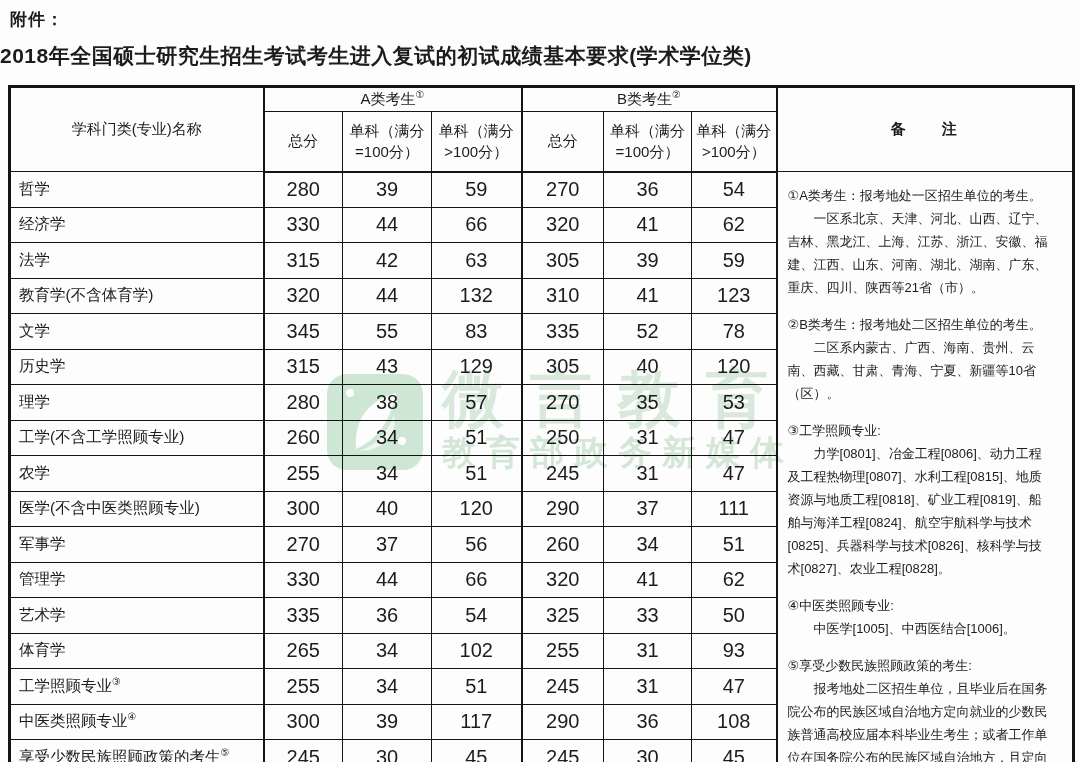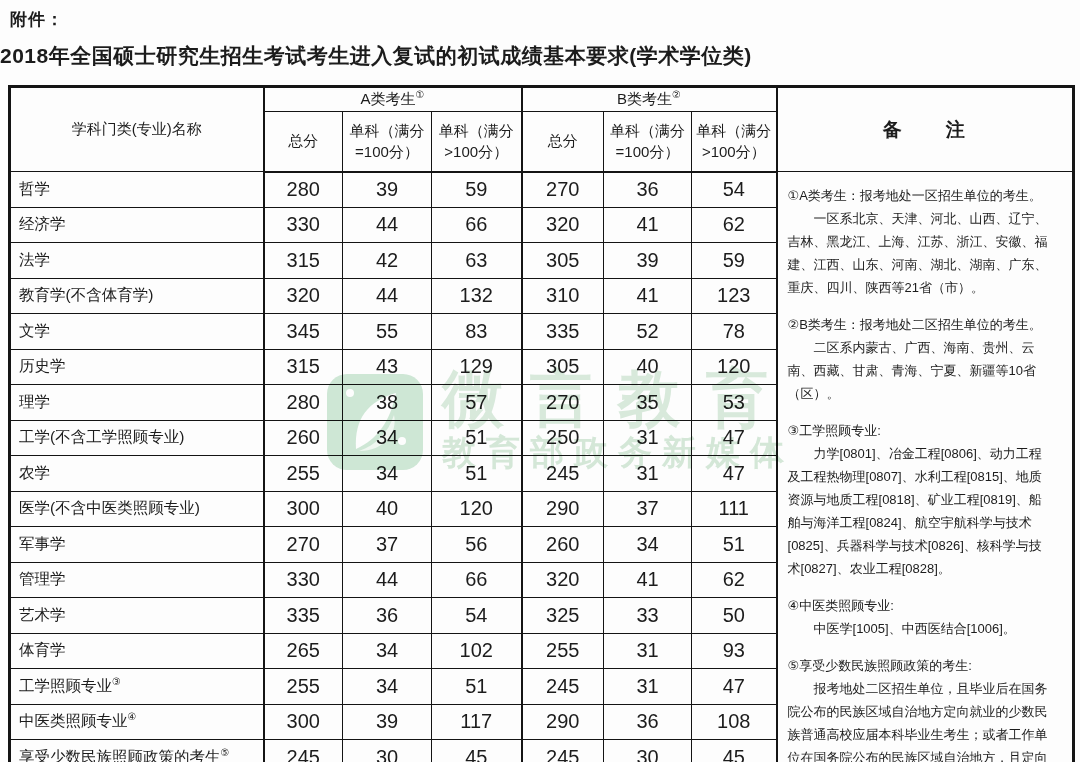--- a/index.html
+++ b/index.html
@@ -34,21 +34,21 @@
   td.num{text-align:center;vertical-align:middle;font-size:20px;}
   td.remark{
     vertical-align:top;text-align:left;
     padding:12px 9px 6px 10px;
     font-size:13px;line-height:23px;
     border-top:2.4px solid #141414;
   }
   .remark-block{margin:0 12px 14px 0;}
   .remark-block p{margin:0;text-indent:2em;}
   .remark-block p:first-child{text-indent:0;}
-  .remark-head{font-size:19px;letter-spacing:2px;font-weight:bold;}
+  .remark-head{font-size:15px;letter-spacing:2px;font-weight:bold;}
   tr.footer-row{height:35px;}
   td.footer{
     border-top:2.4px solid #141414;
     font-size:15px;padding-left:6px;vertical-align:middle;
   }
   
   .watermark{
     position:absolute;left:326px;top:358px;width:560px;height:125px;
     display:flex;align-items:center;gap:18px;
     pointer-events:none;z-index:5;opacity:0.42;mix-blend-mode:multiply;

